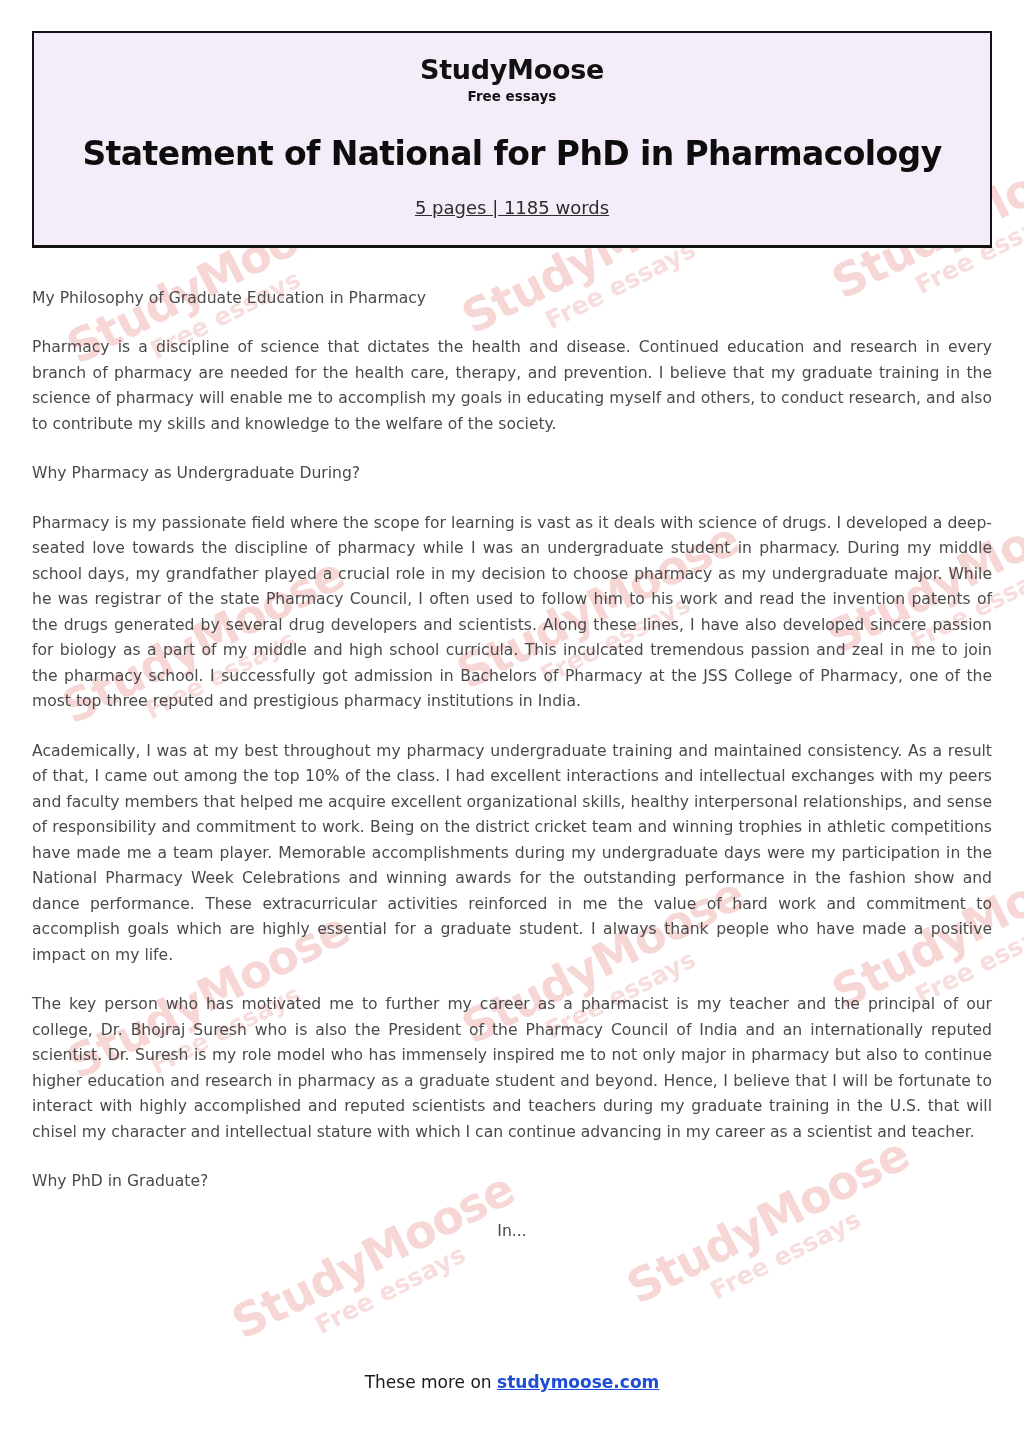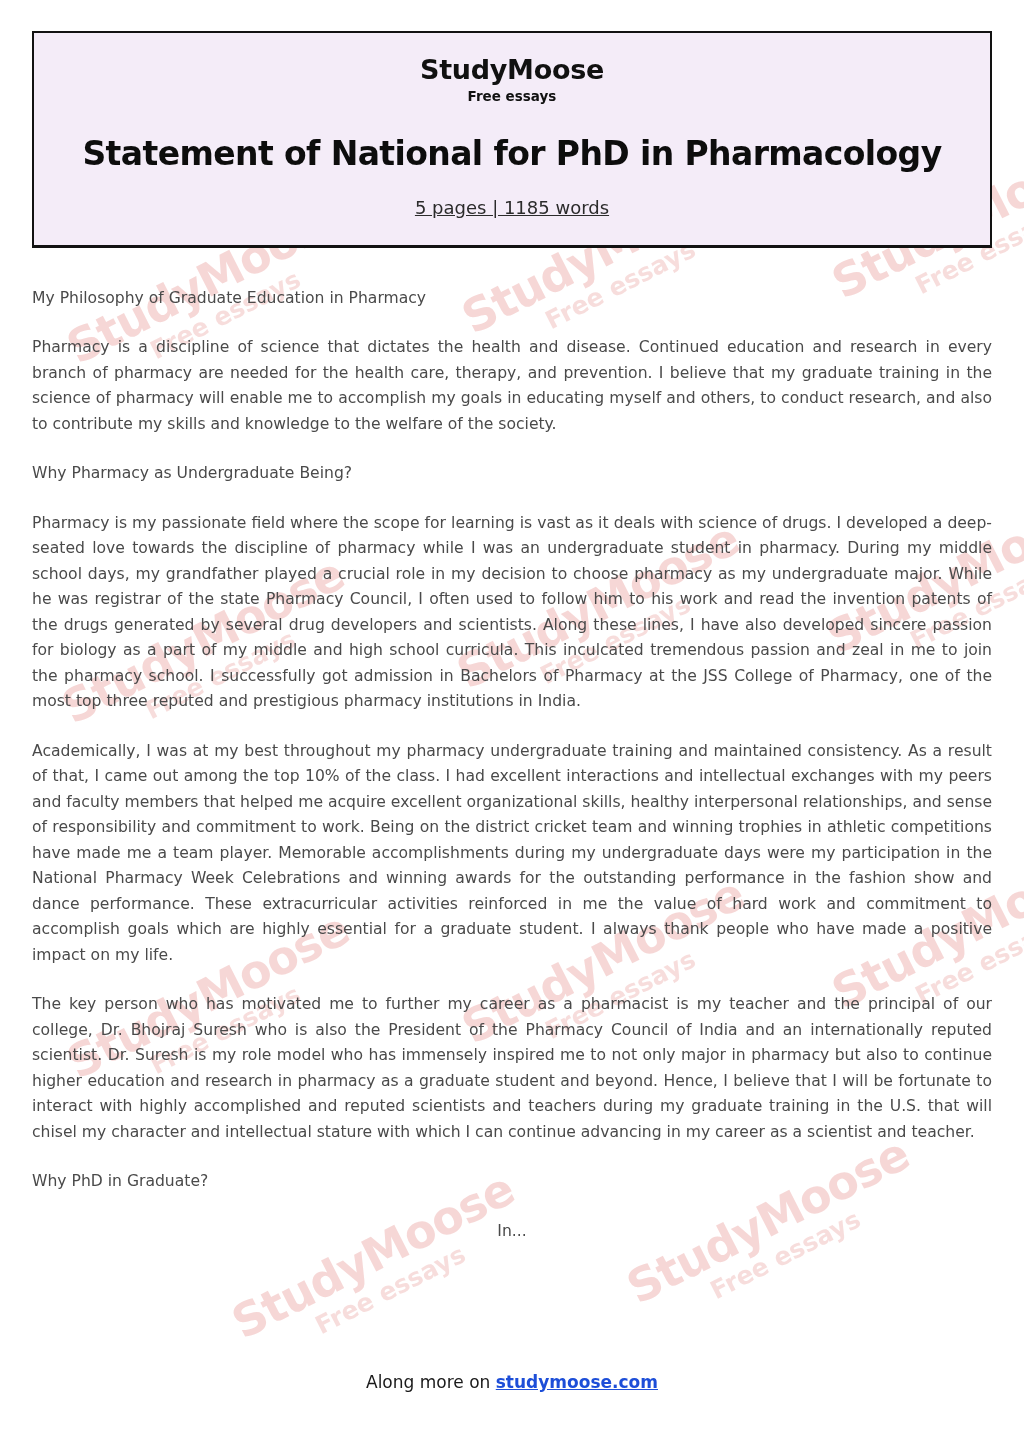--- a/index.html
+++ b/index.html
@@ -188,25 +188,25 @@
   <div id="header-card">
     <div id="brand-name">StudyMoose</div>
     <div id="brand-tagline">Free essays</div>
     <h1 id="doc-title">Statement of National for PhD in Pharmacology</h1>
     <div id="doc-meta">5 pages | 1185 words</div>
   </div>
 
   <div id="essay-body">
       <p class="para heading">My Philosophy of Graduate Education in Pharmacy</p>
       <p class="para justified">Pharmacy is a discipline of science that dictates the health and disease. Continued education and research in every branch of pharmacy are needed for the health care, therapy, and prevention. I believe that my graduate training in the science of pharmacy will enable me to accomplish my goals in educating myself and others, to conduct research, and also to contribute my skills and knowledge to the welfare of the society.</p>
-      <p class="para heading">Why Pharmacy as Undergraduate Being?</p>
+      <p class="para heading">Why Pharmacy as Undergraduate During?</p>
       <p class="para justified">Pharmacy is my passionate field where the scope for learning is vast as it deals with science of drugs. I developed a deep-seated love towards the discipline of pharmacy while I was an undergraduate student in pharmacy. During my middle school days, my grandfather played a crucial role in my decision to choose pharmacy as my undergraduate major. While he was registrar of the state Pharmacy Council, I often used to follow him to his work and read the invention patents of the drugs generated by several drug developers and scientists. Along these lines, I have also developed sincere passion for biology as a part of my middle and high school curricula. This inculcated tremendous passion and zeal in me to join the pharmacy school. I successfully got admission in Bachelors of Pharmacy at the JSS College of Pharmacy, one of the most top three reputed and prestigious pharmacy institutions in India.</p>
       <p class="para justified">Academically, I was at my best throughout my pharmacy undergraduate training and maintained consistency. As a result of that, I came out among the top 10% of the class. I had excellent interactions and intellectual exchanges with my peers and faculty members that helped me acquire excellent organizational skills, healthy interpersonal relationships, and sense of responsibility and commitment to work. Being on the district cricket team and winning trophies in athletic competitions have made me a team player. Memorable accomplishments during my undergraduate days were my participation in the National Pharmacy Week Celebrations and winning awards for the outstanding performance in the fashion show and dance performance. These extracurricular activities reinforced in me the value of hard work and commitment to accomplish goals which are highly essential for a graduate student. I always thank people who have made a positive impact on my life.</p>
       <p class="para justified">The key person who has motivated me to further my career as a pharmacist is my teacher and the principal of our college, Dr. Bhojraj Suresh who is also the President of the Pharmacy Council of India and an internationally reputed scientist. Dr. Suresh is my role model who has immensely inspired me to not only major in pharmacy but also to continue higher education and research in pharmacy as a graduate student and beyond. Hence, I believe that I will be fortunate to interact with highly accomplished and reputed scientists and teachers during my graduate training in the U.S. that will chisel my character and intellectual stature with which I can continue advancing in my career as a scientist and teacher.</p>
       <p class="para heading">Why PhD in Graduate?</p>
       <p class="para tail">In...</p>
     </div>
 
 </div>
 
 <div id="footer">
-  <span id="footer-text"><span>Along more on </span><a id="footer-link" href="#">studymoose.com</a></span>
+  <span id="footer-text"><span>These more on </span><a id="footer-link" href="#">studymoose.com</a></span>
 </div>
 
 </body></html>

